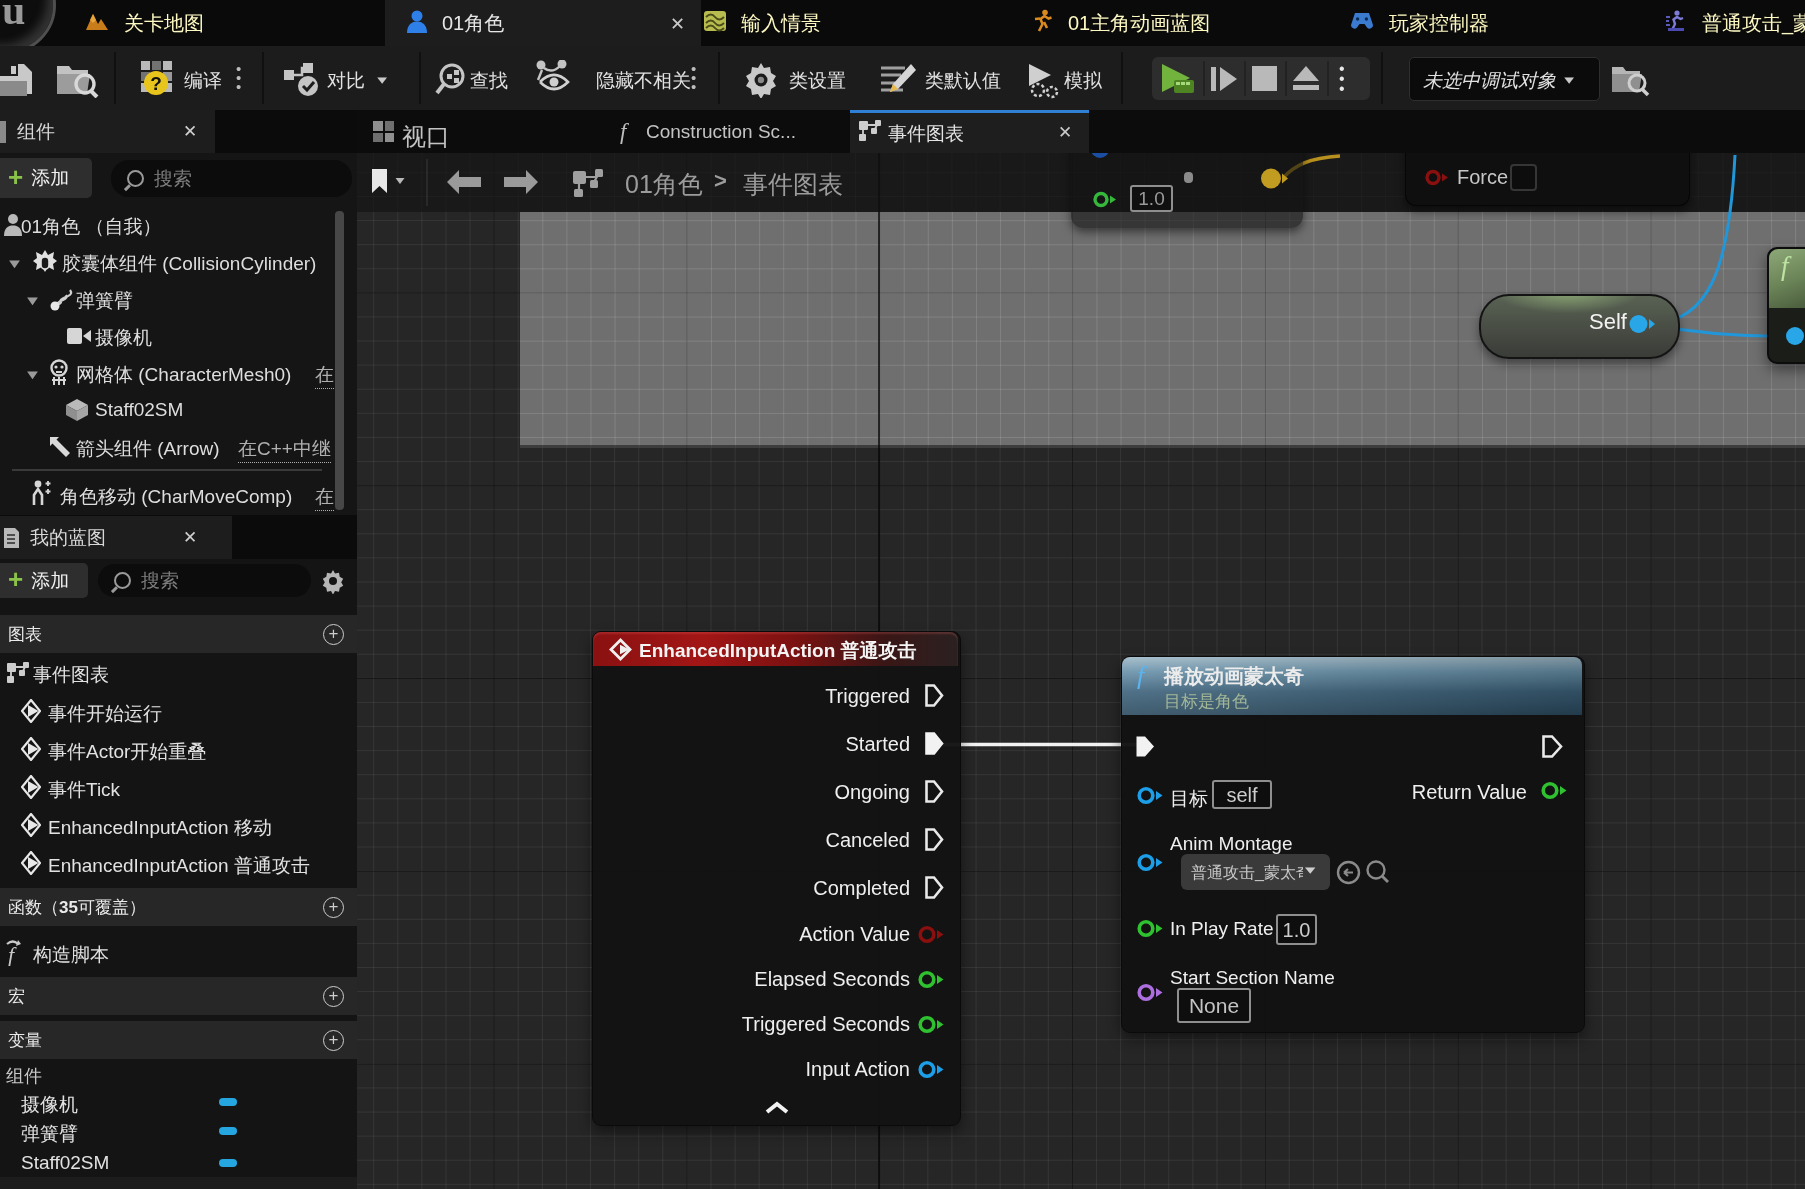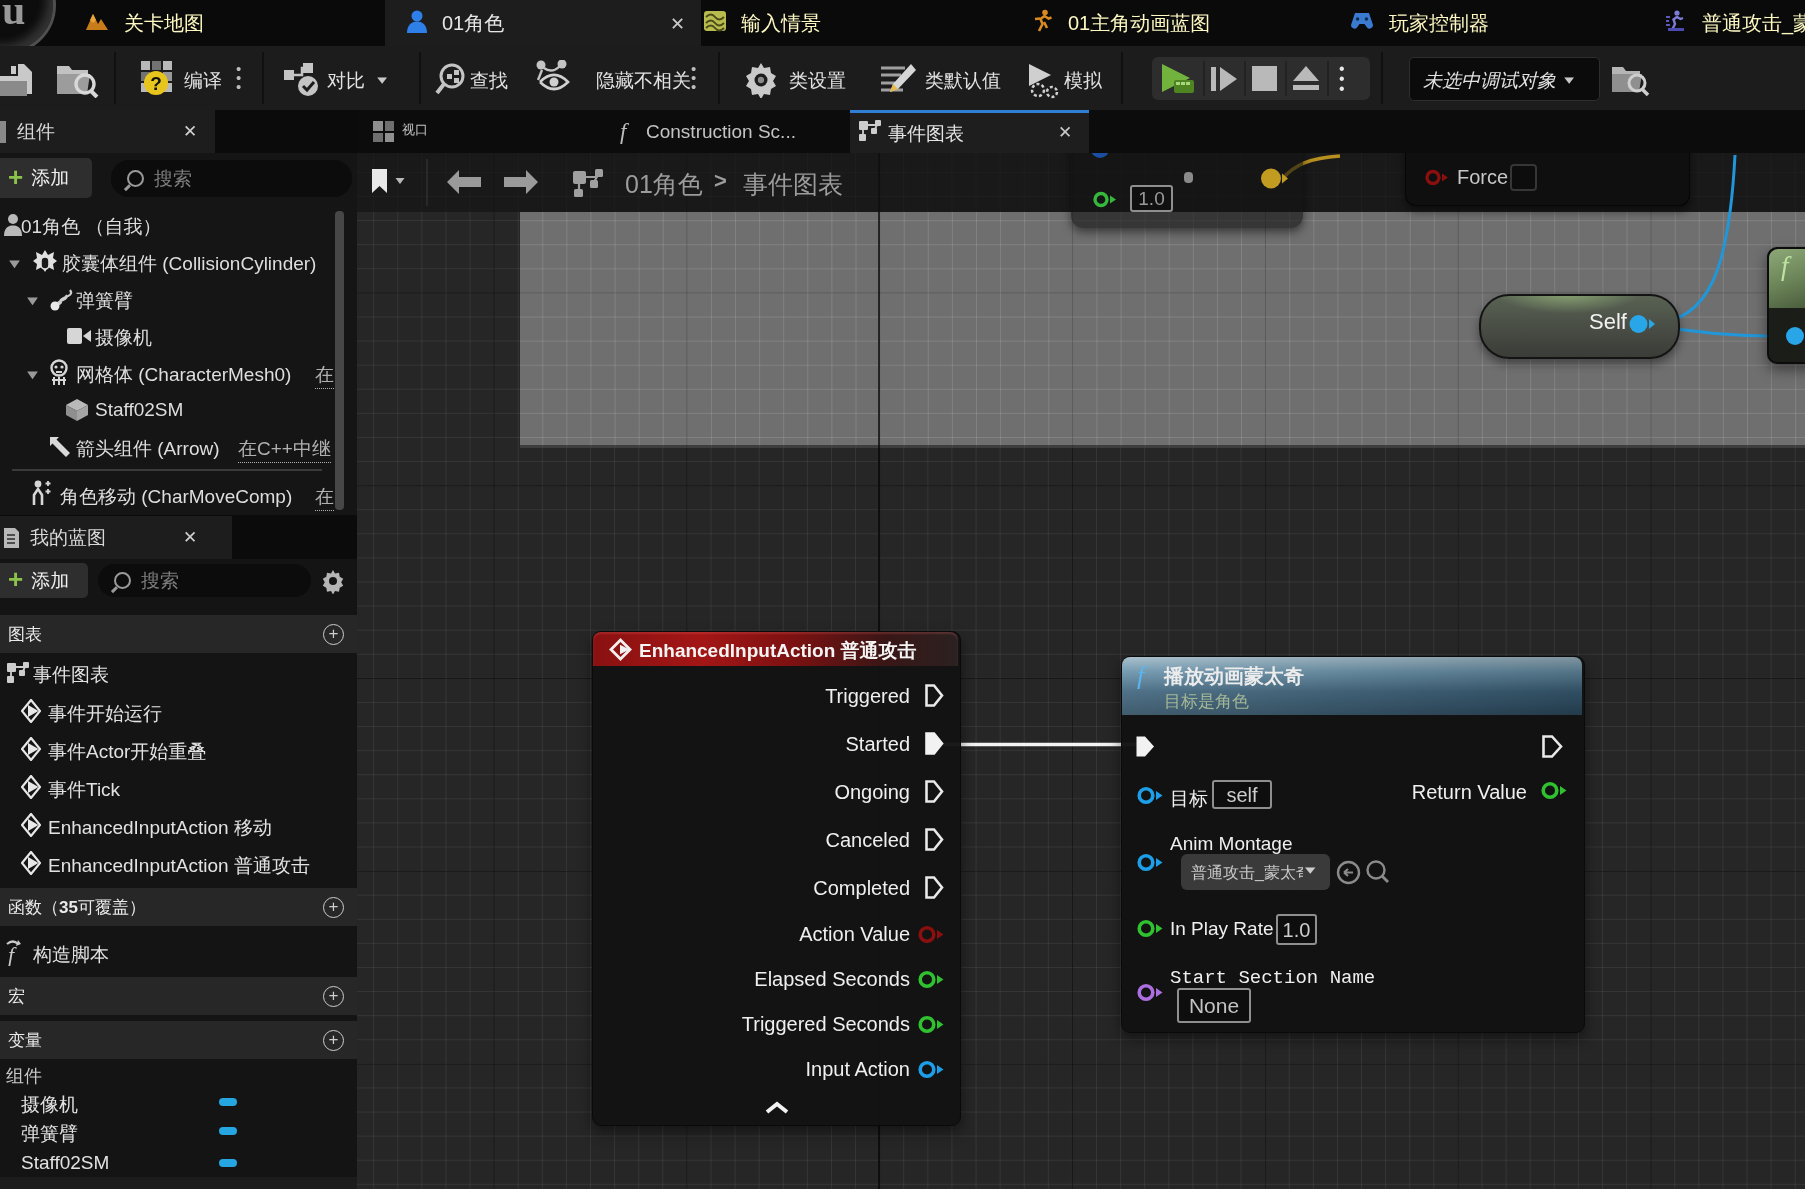--- a/index.html
+++ b/index.html
@@ -389,21 +389,21 @@
     <div class="bluepill" style="top:1159px;"></div>
 <div class="ab" style="left:0;top:1177px;width:357px;height:12px;background:#1c1c1c;"></div>
 
 <div class="ab" id="doctabs"></div>
 <div class="ab" style="left:372px;top:120px;"><svg width="23" height="23" viewBox="0 0 23 23">
         <rect x="1" y="1" width="10" height="10" fill="#8f8f8f"></rect>
         <rect x="13" y="1" width="9" height="10" fill="#6f6f6f"></rect>
         <rect x="1" y="13" width="10" height="9" fill="#6f6f6f"></rect>
         <rect x="13" y="13" width="9" height="9" fill="#8f8f8f"></rect>
       </svg></div>
-<div class="ab" style="left:402px;top:121px;color:#c3c3c3;font-size:13px;">视口</div>
+<div class="ab" style="left:402px;top:121px;color:#c3c3c3;font-size:24px;">视口</div>
 <div class="ab" style="left:620px;top:119px;color:#bdbdbd;font-size:23px;font-style:italic;font-family:'Liberation Serif',serif;">f</div>
 <div class="ab" style="left:646px;top:121px;color:#c3c3c3;font-size:19px;">Construction Sc...</div>
 <div class="ab" style="left:850px;top:110px;width:239px;height:43px;background:#1e1e1e;border-top:3px solid #2f7fd4;"></div>
 <div class="ab" style="left:858px;top:119px;"><svg width="23" height="23" viewBox="0 0 23 23">
         <rect x="1" y="2" width="9" height="9" rx="1" fill="#cdcdcd"></rect>
         <rect x="1" y="15" width="7" height="7" rx="1" fill="#cdcdcd"></rect>
         <rect x="13" y="9" width="6" height="6" rx="1" fill="#cdcdcd"></rect>
         <rect x="17" y="1" width="6" height="6" rx="1" fill="#cdcdcd"></rect>
         <path d="M5 11 v6 M6 6 h12 M16 12 l3 -6" stroke="#cdcdcd" stroke-width="1.8" fill="none"></path>
       </svg></div>
@@ -580,21 +580,21 @@
           <path d="M17 17 l6 6" stroke="#8a8a8a" stroke-width="2.8"></path>
         </svg>
   
   <svg class="ab" style="left:780px;top:766px;" width="28" height="19" viewBox="0 0 28 19">
           <circle cx="9" cy="9.5" r="6.8" fill="none" stroke="#2fc12f" stroke-width="3.6"></circle>
           <path d="M19 5 L25.5 9.5 L19 14 Z" fill="#2fc12f"></path>
         </svg>
   <div class="ab" style="left:813px;top:765px;color:#efefef;font-size:19px;">In Play Rate</div>
   <div class="valbox" style="left:919px;top:761px;width:37px;height:27px;font-size:20px;line-height:28px;color:#cdcdcd;">1.0</div>
   
-  <div class="ab" style="left:813px;top:814px;color:#efefef;font-size:19px;font-family:Liberation Mono, monospace;">Start Section Name</div>
+  <div class="ab" style="left:813px;top:814px;color:#efefef;font-size:19px;">Start Section Name</div>
   <svg class="ab" style="left:780px;top:830px;" width="28" height="19" viewBox="0 0 28 19">
           <circle cx="9" cy="9.5" r="6.8" fill="none" stroke="#ad6fe0" stroke-width="3.6"></circle>
           <path d="M19 5 L25.5 9.5 L19 14 Z" fill="#ad6fe0"></path>
         </svg>
   <div class="valbox" style="left:820px;top:835px;width:70px;height:31px;font-size:21px;line-height:32px;color:#c3c3c3;">None</div>
   </div>
 </div>
 
 </div>
 

